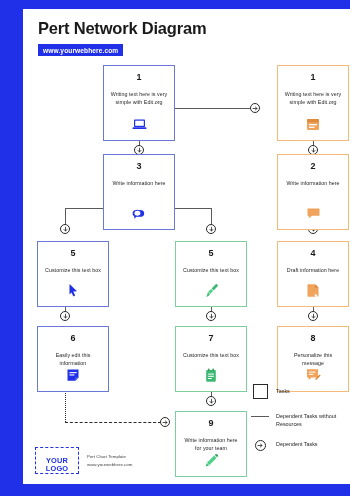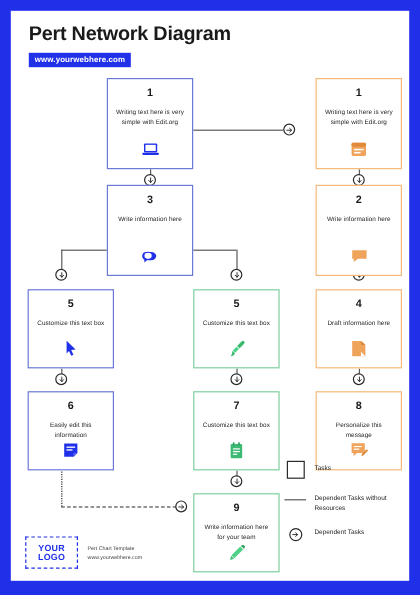--- a/index.html
+++ b/index.html
@@ -7,21 +7,21 @@
     width: 350px; height: 496px;
     font-family: "Liberation Sans", sans-serif;
     overflow: hidden;
   }
   body { background: #2030e8; }
 
   .page {
     position: relative;
     width: 350px; height: 496px;
     background: #2030e8;
-    padding: 9px 9px 12px 9px;
+    padding: 9px 9px 12px 23px;
   }
   .sheet {
     position: relative;
     width: 332px; height: 475px;
     background: #ffffff;
     overflow: hidden;
   }
 
   
   .header { position: absolute; left: 15px; top: 10px; }
@@ -127,21 +127,21 @@
     line-height: 1.5;
     padding-top: 3px;
   }
 
   
   .footer { position: absolute; left: 12px; bottom: 10px; display: flex; align-items: center; }
   .logo-box {
     width: 44px; height: 27px;
     border: 1px dashed #2030e8;
     display: flex; flex-direction: column;
-    align-items: center; justify-content: center;
+    align-items: center; justify-content: flex-end;
   }
   .logo-box span {
     font-size: 7.4px; font-weight: bold; color: #2030e8;
     line-height: 1.05; letter-spacing: 0.2px;
   }
   .footer-text { margin-left: 8px; }
   .footer-text div { font-size: 4.4px; color: #444; line-height: 1.6; }
 </style>
 </head>
 <body>

